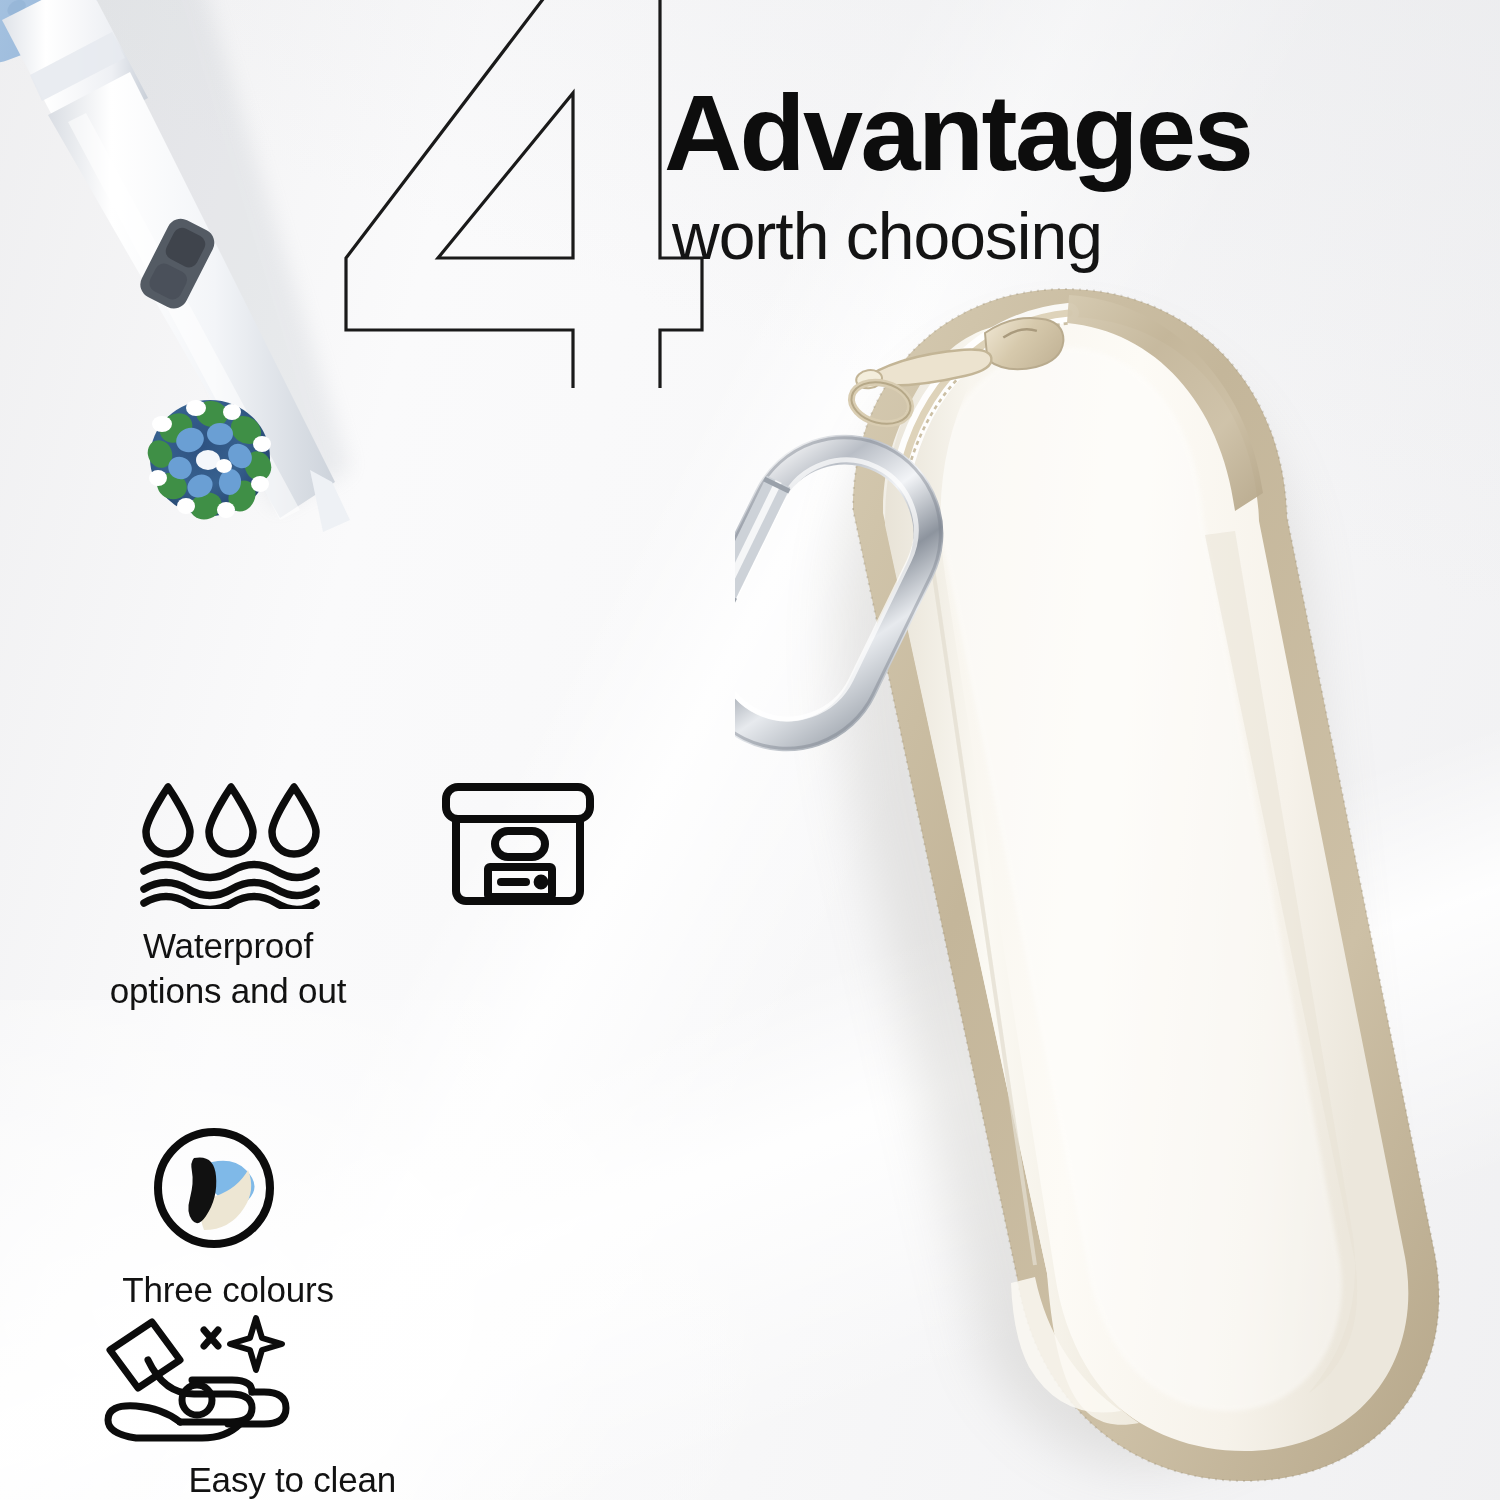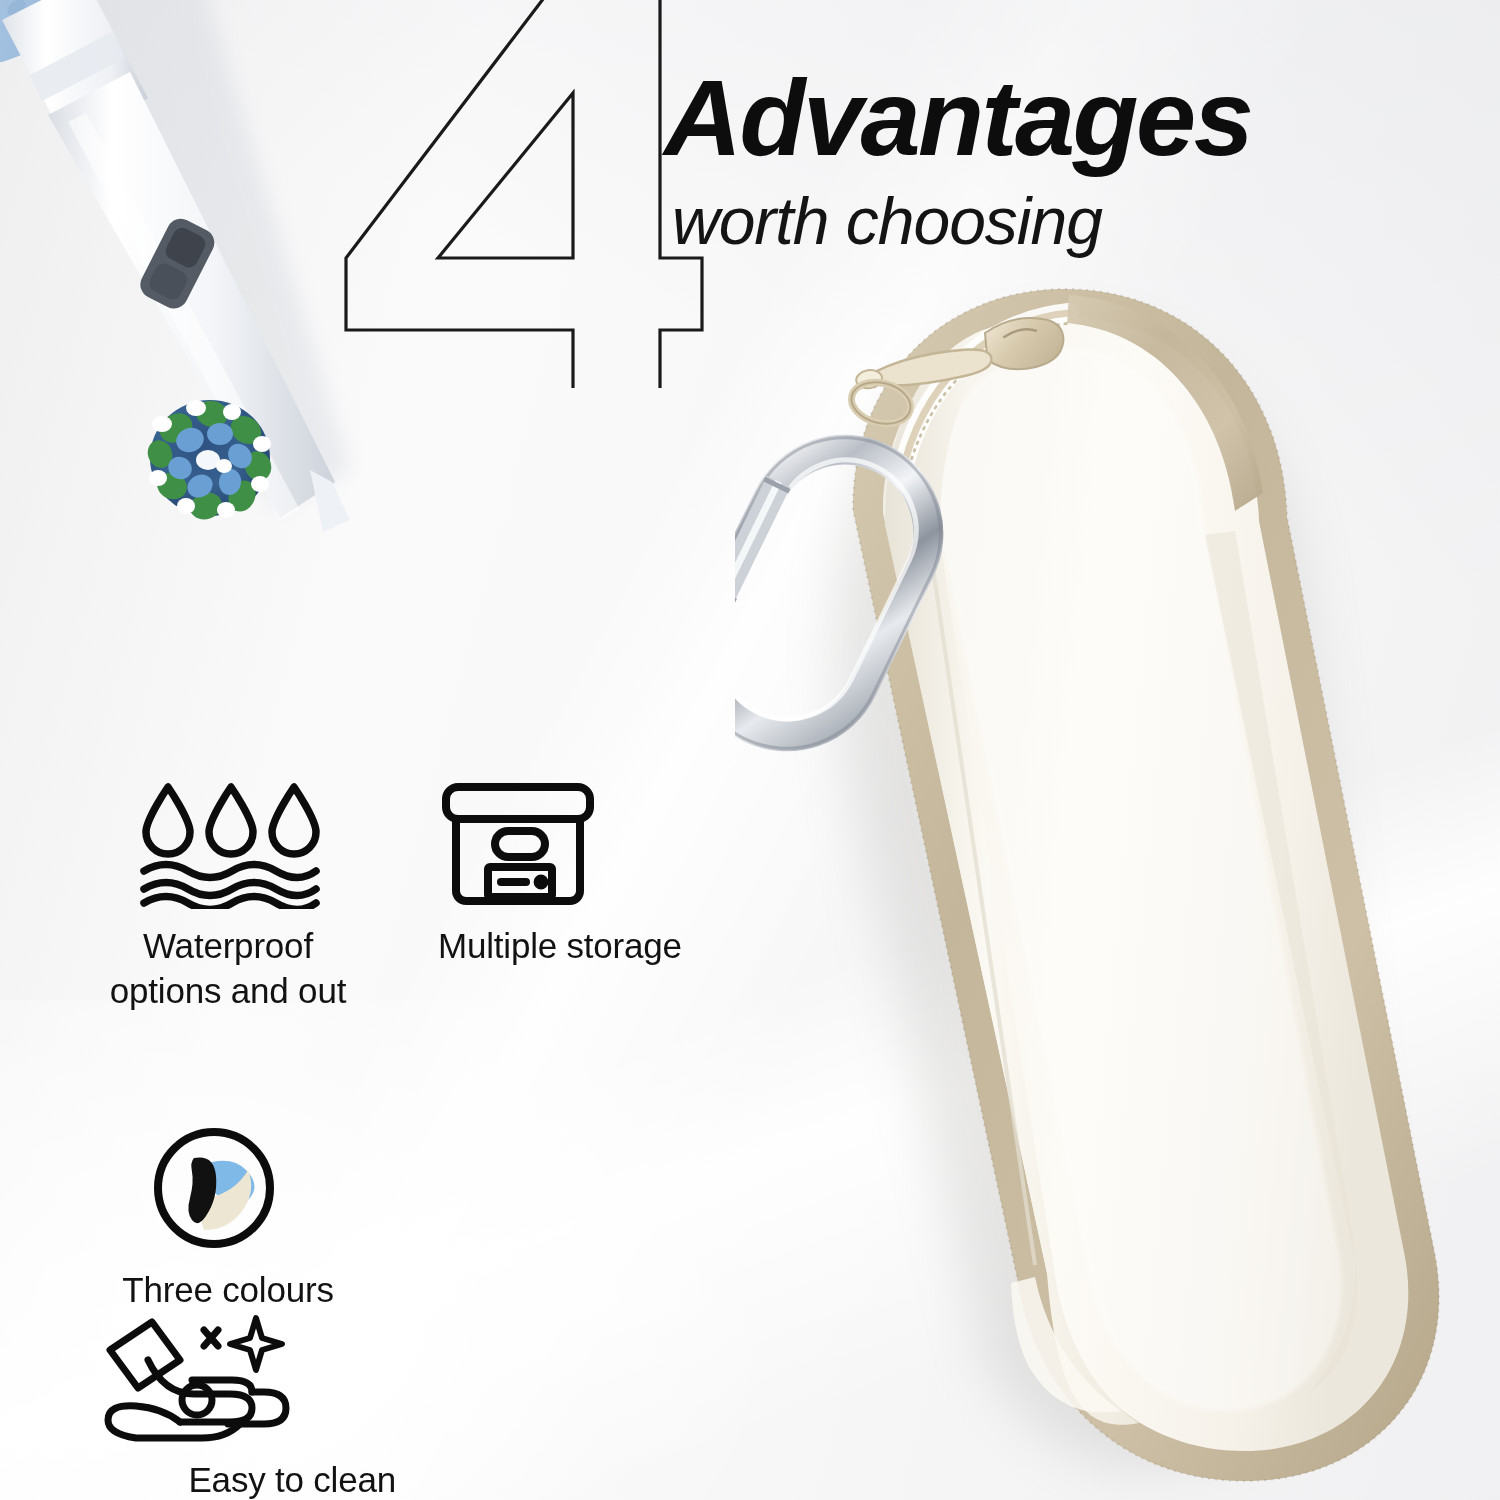--- a/index.html
+++ b/index.html
@@ -21,21 +21,21 @@
       linear-gradient(160deg, rgba(255,255,255,0) 62%, rgba(255,255,255,.9) 70%, rgba(255,255,255,0) 84%),
       linear-gradient(200deg, rgba(228,229,232,.45) 0%, rgba(255,255,255,0) 30%);
   }
   .vignette-bl{position:absolute;left:-180px;bottom:-260px;width:1000px;height:760px;
     background:radial-gradient(ellipse at 35% 40%, rgba(255,255,255,.95) 0%, rgba(255,255,255,0) 70%);
     pointer-events:none;}
 
   
   .bignum{position:absolute;left:330px;top:-42px;width:380px;height:430px;}
   .bignum svg{width:100%;height:100%;display:block;}
-  .heading{position:absolute;left:664px;top:65px;font-style:italic;}
+  .heading{position:absolute;left:664px;top:80px;}
   .heading .h1{
     font-size:108px;font-weight:bold;letter-spacing:-2.5px;line-height:.98;
     color:#0d0d0d;margin:0;white-space:nowrap;
   }
   .heading .h2{
     font-size:66px;font-weight:normal;letter-spacing:-1px;line-height:1.05;
     color:#141414;margin:16px 0 0 8px;white-space:nowrap;
   }
 
   
@@ -216,23 +216,20 @@
             <g fill="none" stroke="#0c0c0c" stroke-width="8" stroke-linejoin="round" stroke-linecap="round">
               <rect x="8" y="8" width="144" height="32" rx="12"></rect>
               <path d="M18 40 L18 112 a10 10 0 0 0 10 10 L132 122 a10 10 0 0 0 10 -10 L142 40"></path>
               <rect x="57" y="52" width="50" height="26" rx="13"></rect>
               <rect x="50" y="88" width="64" height="30" rx="2"></rect>
               <path d="M63 103 L88 103"></path>
               <circle cx="103" cy="103" r="3.4" fill="#0c0c0c"></circle>
             </g>
           </svg>
         </div>
-        <div class="flabel c2">
-          <div>Multiple storage</div>
-        </div>
       </div>
     </div>
 
     <div class="frow row2">
 
       <div class="fcell">
         <div class="ficon c3">
           <svg width="132" height="132" viewBox="0 0 132 132" xmlns="http://www.w3.org/2000/svg">
             <circle cx="66" cy="66" r="56" fill="none" stroke="#0c0c0c" stroke-width="8"></circle>
 

